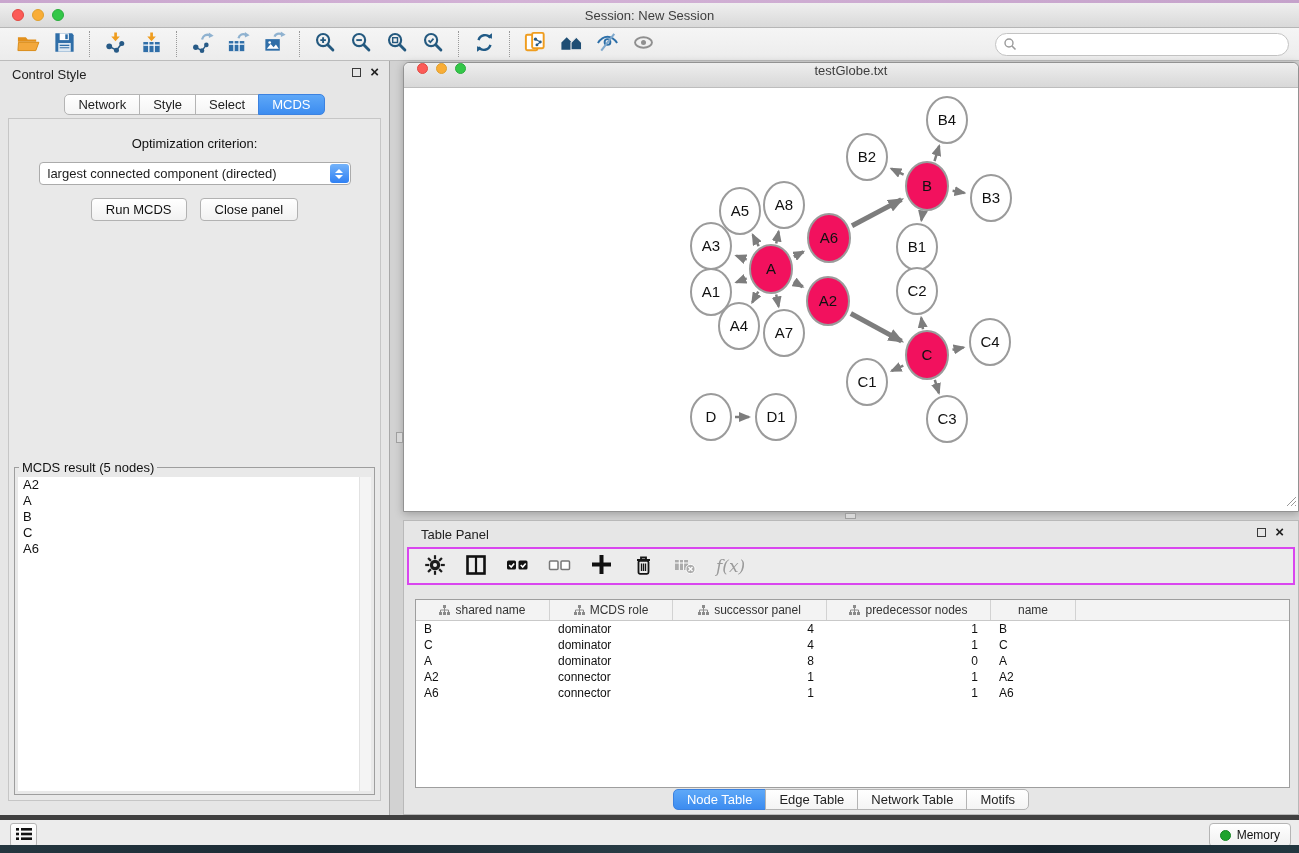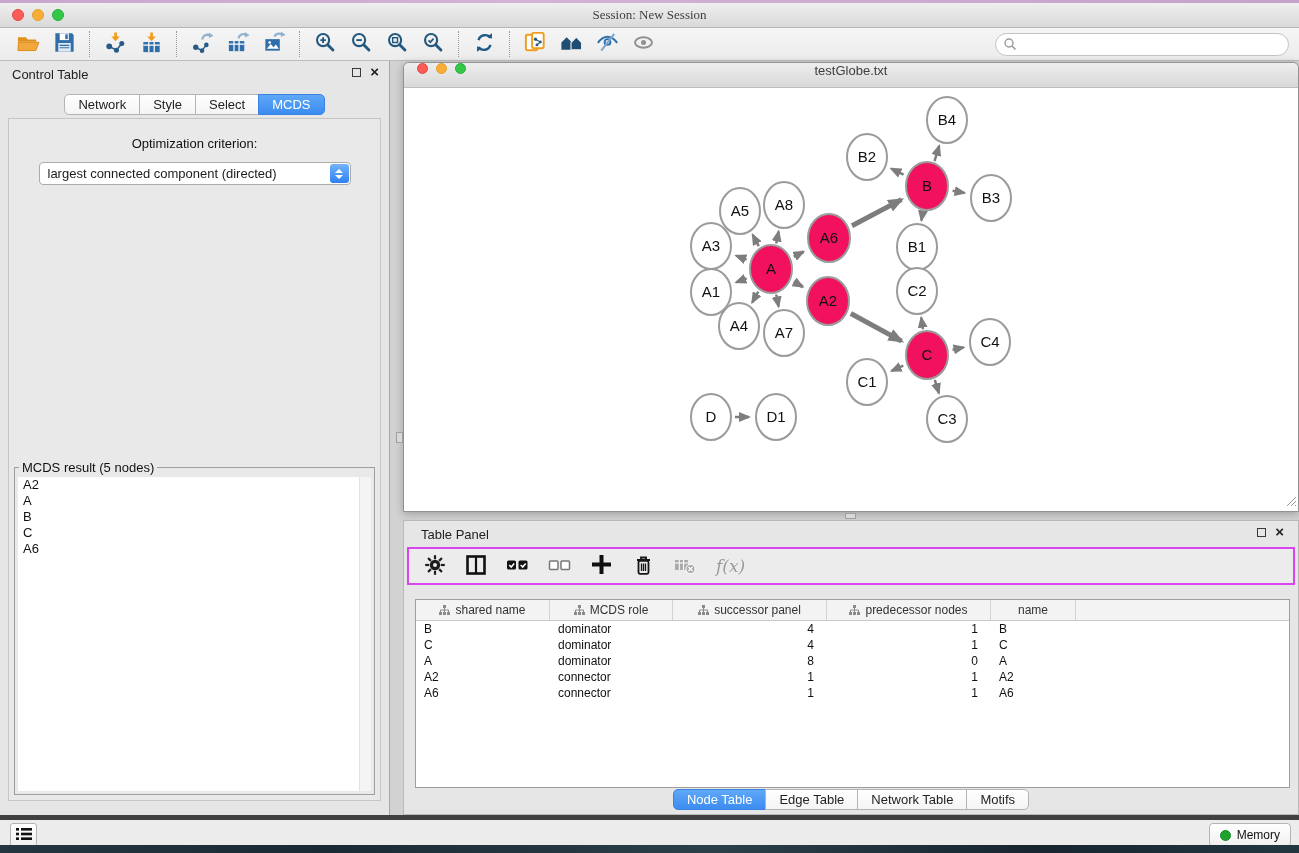--- a/index.html
+++ b/index.html
@@ -5,21 +5,21 @@
   * { margin:0; padding:0; box-sizing:border-box; }
   html,body { width:1299px; height:853px; overflow:hidden; }
   body { font-family:"Liberation Sans", sans-serif; font-size:13px; color:#1c1c1c; }
   .app { position:relative; width:1299px; height:853px; background:#d6d6d6; }
 
   
   .desktop-top { position:absolute; left:0; top:0; width:100%; height:3px;
     background:linear-gradient(90deg,#c9a6ce,#d3b2d6 40%,#c5a2cb); }
   .titlebar { position:absolute; left:0; top:3px; width:100%; height:25px;
     background:linear-gradient(#efefef,#d9d9d9); border-bottom:1px solid #b6b6b6;
-    display:flex; align-items:center;font-family:Liberation Serif, serif; }
+    display:flex; align-items:center; }
   .lights { display:flex; gap:8px; margin-left:12px; }
   .light { width:12px; height:12px; border-radius:50%; }
   .light.red    { background:#fc5b57; border:1px solid #e14942; }
   .light.yellow { background:#f9ad36; border:1px solid #dfa02e; }
   .light.green  { background:#33c748; border:1px solid #2aad3e; }
   .title-text { position:absolute; left:0; right:0; text-align:center; color:#3e3e3e; font-size:13px; }
 
   
   .toolbar { position:absolute; left:0; top:28px; width:100%; height:33px;
     background:linear-gradient(#f5f5f5,#ececec); border-bottom:1px solid #bcbcbc;
@@ -278,40 +278,44 @@
       <input class="search-input" value="" placeholder="" style="">
       <span class="search-mag"><svg width="14" height="14" viewBox="0 0 14 14">
             <circle cx="6" cy="6" r="4" fill="none" stroke="#9a9a9a" stroke-width="1.4"></circle>
             <path d="M9 9l3.5 3.5" stroke="#9a9a9a" stroke-width="1.6"></path>
           </svg></span>
     </div>
   </div>
 
   <div class="control-panel">
     <div class="panel-head">
-      <div class="panel-title">Control Table</div>
+      <div class="panel-title">Control Style</div>
       <div class="panel-icons">
         <span class="float-ic"></span>
         <span class="close-ic">×</span>
       </div>
     </div>
     <div class="seg" id="cp-tabs">
         <div class="seg-tab">Network</div>
         <div class="seg-tab">Style</div>
         <div class="seg-tab">Select</div>
         <div class="seg-tab active">MCDS</div>
       </div>
     <div class="cp-content">
       <div class="opt-label">Optimization criterion:</div>
       <div class="mac-select">
         <span>largest connected component (directed)</span>
         <span class="spin">
             <span class="tri-up"></span>
             <span class="tri-down"></span>
           </span>
+      </div>
+      <div class="btn-row">
+        <button class="mac-btn">Run MCDS</button>
+        <button class="mac-btn">Close panel</button>
       </div>
       <fieldset class="result-fs">
         <legend>MCDS result (5 nodes)</legend>
         <div class="listbox">
           <div id="result-items">
               <div class="list-item">A2</div>
               <div class="list-item">A</div>
               <div class="list-item">B</div>
               <div class="list-item">C</div>
               <div class="list-item">A6</div>

